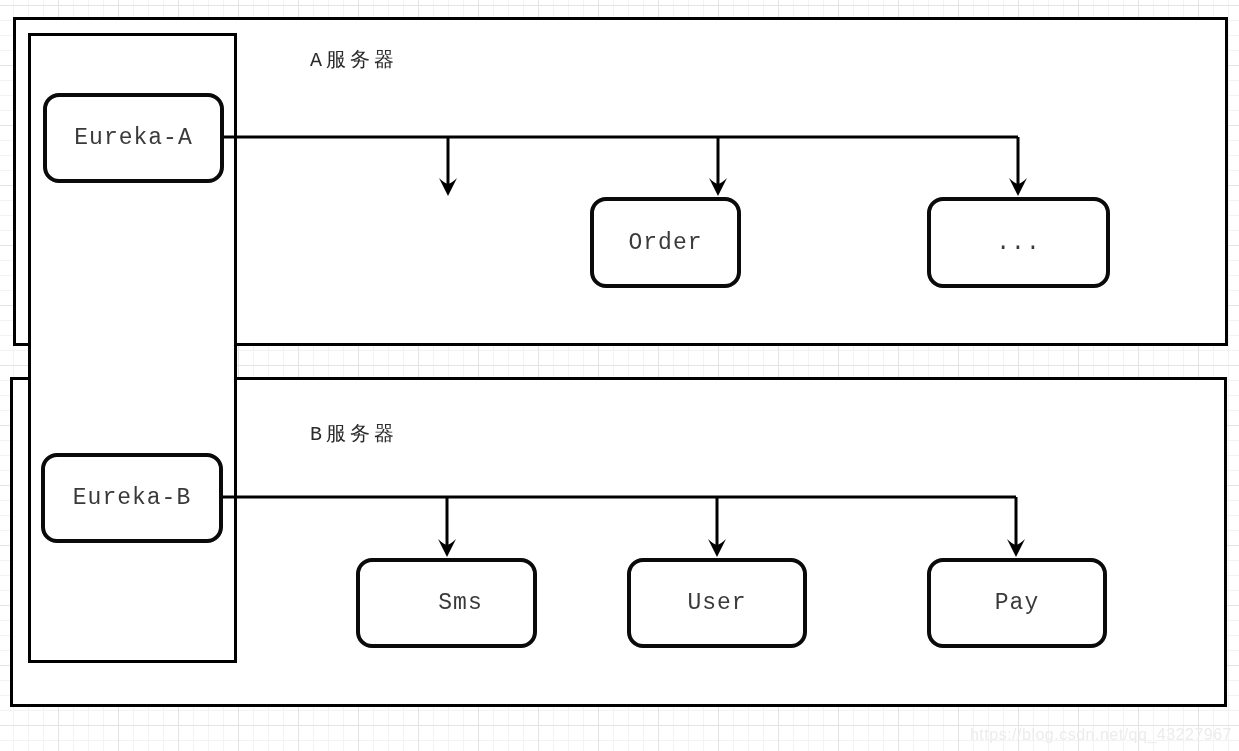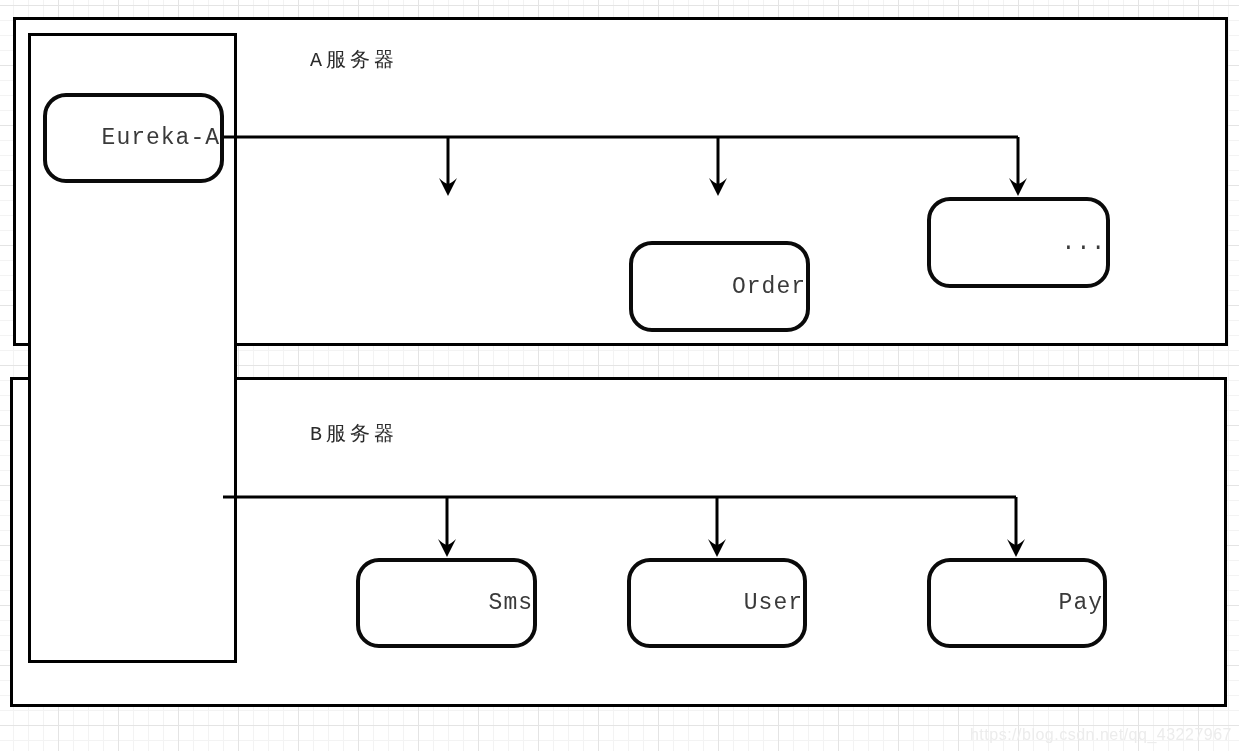--- a/index.html
+++ b/index.html
@@ -25,24 +25,24 @@
   .rect-box {
     position: absolute;
     background: #ffffff;
     border: 3px solid #000000;
   }
 
   .node {
     position: absolute;
     background: #ffffff;
     border: 4px solid #0a0a0a;
-    border-radius: 23px;
+    border-radius: 16px;
     display: flex;
     align-items: center;
-    justify-content: flex-end;
+    justify-content: center;
     font-size: 23px;
     letter-spacing: 1px;
     color: #3a3a3a;
   }
 
   .server-label {
     position: absolute;
     width: 120px;
     text-align: center;
     font-size: 20px;
@@ -77,22 +77,25 @@
   <div class="rect-box" style="left:10px; top:377px; width:1217px; height:330px;"></div>
 
   <div class="rect-box" style="left:28px; top:33px; width:209px; height:630px;"></div>
 
   <div class="server-label" style="left:294px; top:46px;">A服务器</div>
   <div class="server-label" style="left:294px; top:420px;">B服务器</div>
 
   <div class="node" style="left:43px; top:93px; width:181px; height:90px;">
     <span>Eureka-A</span>
   </div>
+  <div class="node" style="left:41px; top:453px; width:182px; height:90px;">
+    <span>Eureka-B</span>
+  </div>
 
-  <div class="node" style="left:629px; top:197px; width:181px; height:91px;margin-top:44px;">
+  <div class="node" style="left:590px; top:197px; width:151px; height:91px;">
     <span>Order</span>
   </div>
   <div class="node" style="left:927px; top:197px; width:183px; height:91px;">
     <span>...</span>
   </div>
 
   <div class="node" style="left:356px; top:558px; width:181px; height:90px;padding-left:28px;">
     <span>Sms</span>
   </div>
   <div class="node" style="left:927px; top:558px; width:180px; height:90px;">

